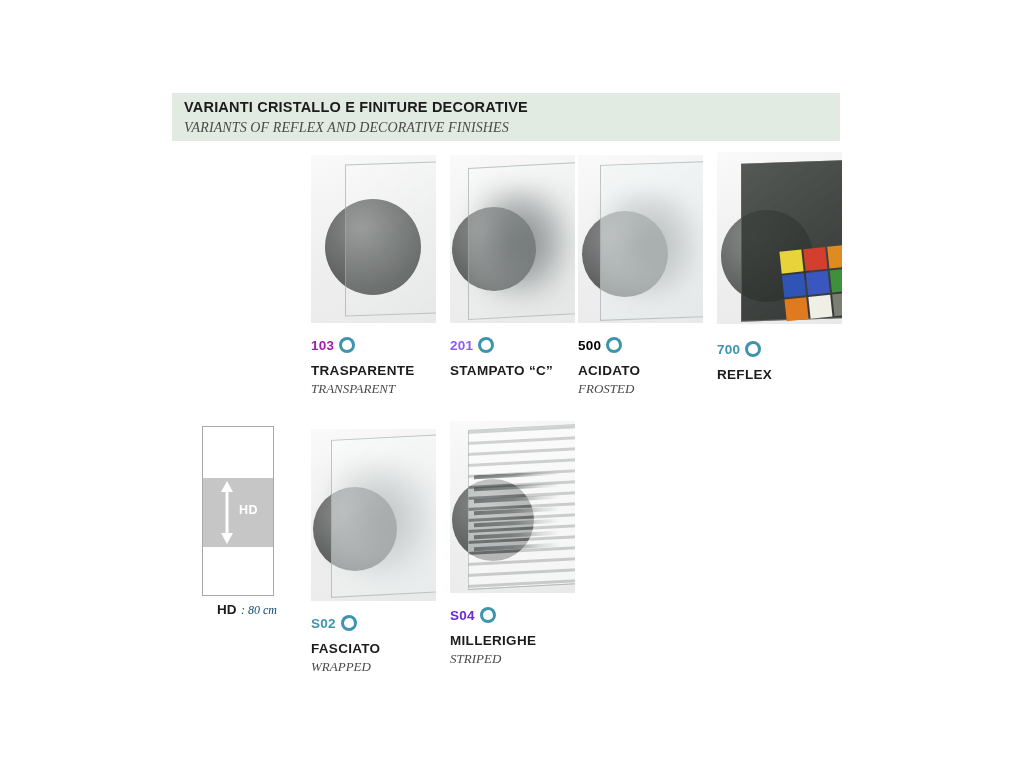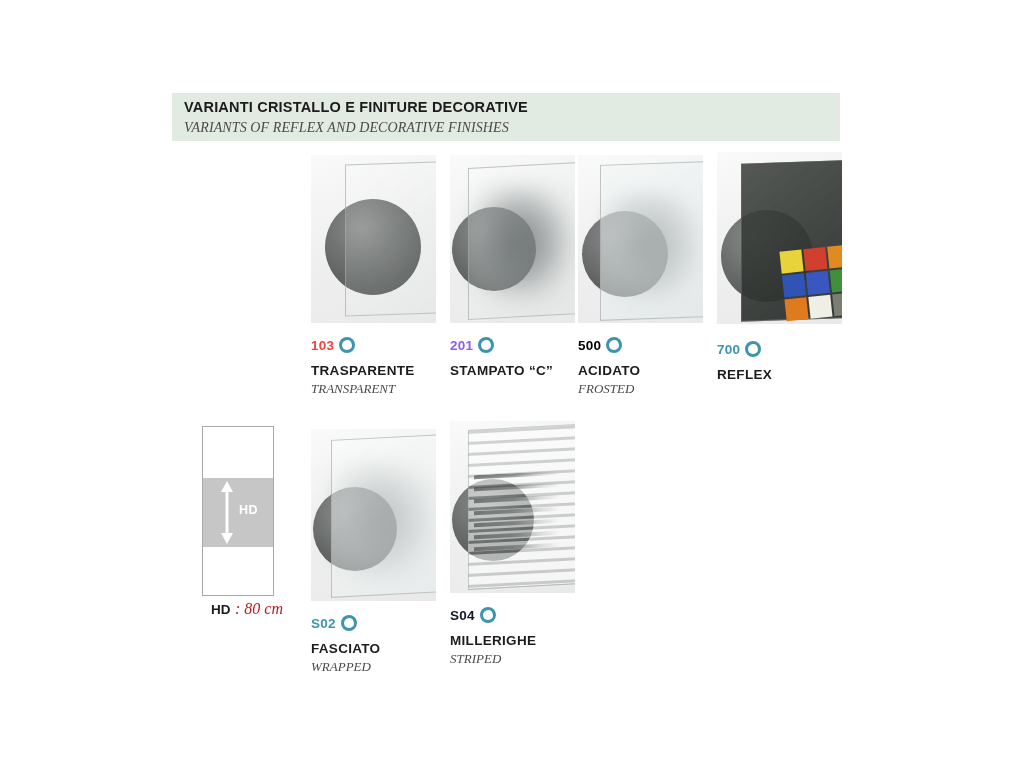--- a/index.html
+++ b/index.html
@@ -156,22 +156,22 @@
     white-space: nowrap;
   }
   .hd-cap-key {
     font-size: 13.5px;
     font-weight: bold;
     color: #1c1c1c;
   }
   .hd-cap-val {
     font-family: "Liberation Serif", serif;
     font-style: italic;
-    font-size: 16px;
-    color: #b91c1c;
+    font-size: 12px;
+    color: #0c4a6e;
   }
 
   
   .bg-plain {
     position: absolute; inset: 0;
     background: linear-gradient(160deg,#fafafa 0%,#f0f0f0 45%,#e9e9e9 100%);
   }
   .sphere {
     position: absolute;
     border-radius: 50%;
@@ -294,21 +294,21 @@
 
   <div class="row" id="row1">
 
     <div class="cell" style="left:0px; top:0px;">
       <div class="thumb s103">
         <div class="bg-plain"></div>
         <div class="sphere"></div>
         <div class="pane"></div>
       </div>
       <div class="code-line">
-        <span class="code-num" style="color: #ef4444;">103</span>
+        <span class="code-num" style="color: #a21caf;">103</span>
         <span class="finish-icon" style="background: rgb(63, 148, 173);"></span>
       </div>
       <div class="name-it">TRASPARENTE</div>
       <div class="name-en">TRANSPARENT</div>
     </div>
 
     <div class="cell" style="left:139px; top:0px;">
       <div class="thumb s201">
         <div class="bg-plain"></div>
         <div class="sphere"></div>
@@ -397,21 +397,21 @@
     </div>
 
     <div class="cell" style="left:139px; top:0px;">
       <div class="thumb tall sS04">
         <div class="bg-plain"></div>
         <div class="sphere"></div>
         <div class="stripes"></div>
         <div class="smear"></div>
       </div>
       <div class="code-line">
-        <span class="code-num" style="color: #0f172a;">S04</span>
+        <span class="code-num" style="color: #6d28d9;">S04</span>
         <span class="finish-icon" style="background: rgb(63, 148, 173);"></span>
       </div>
       <div class="name-it">MILLERIGHE</div>
       <div class="name-en">STRIPED</div>
     </div>
 
   </div>
 
 </div>
 

